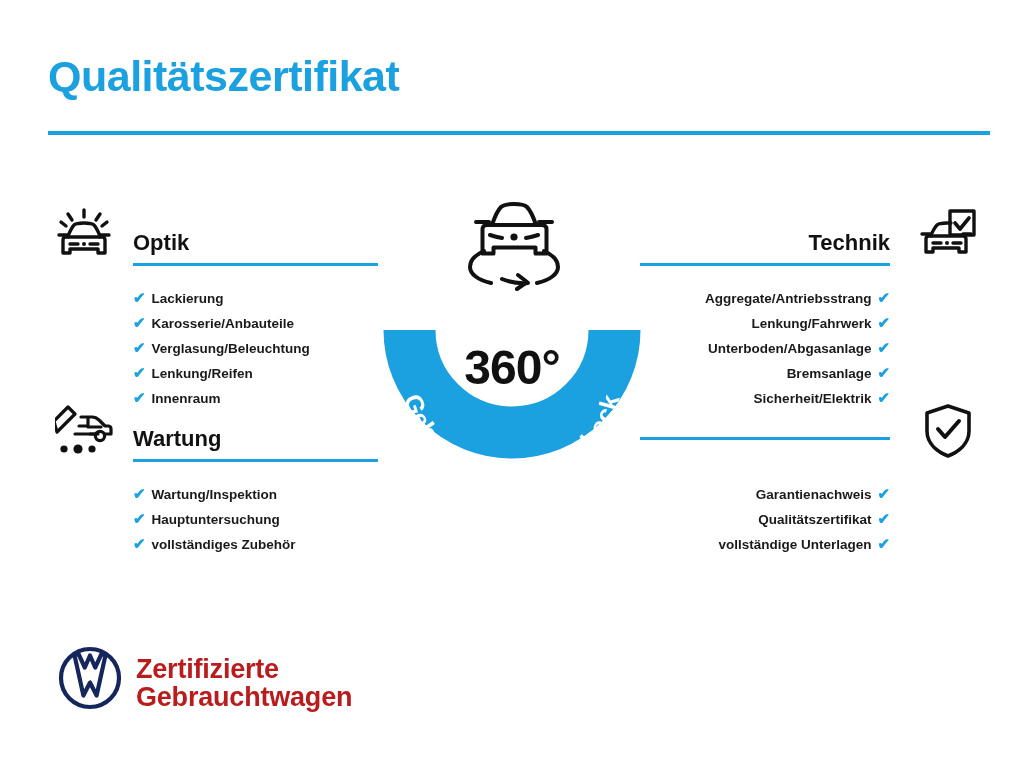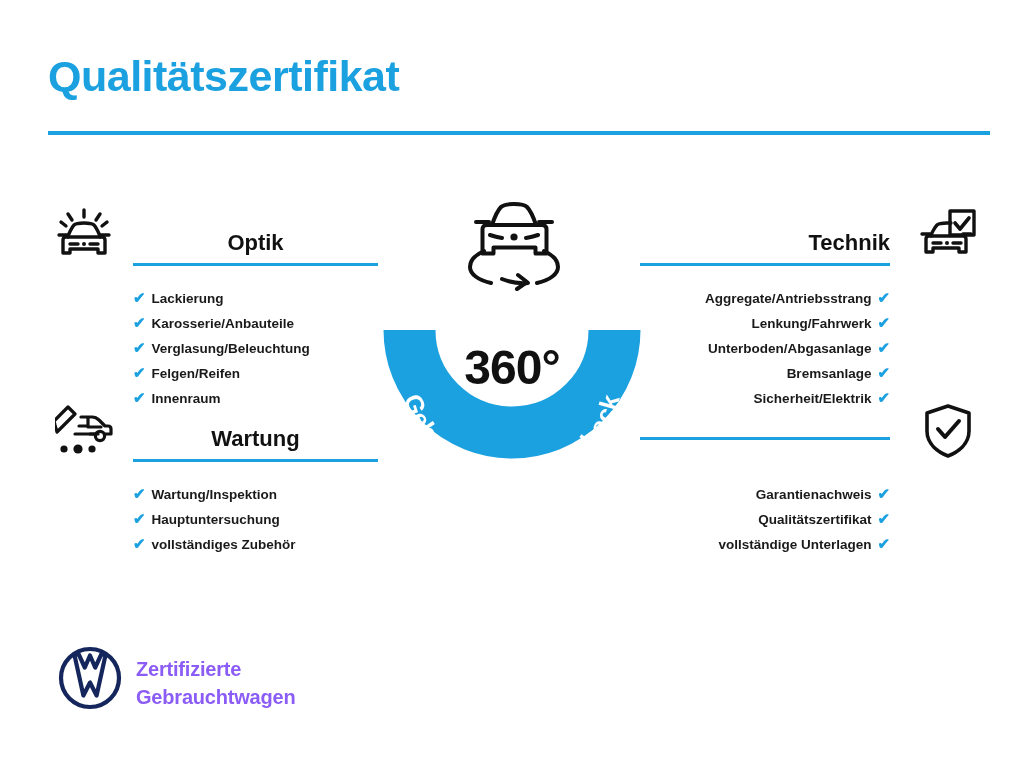--- a/index.html
+++ b/index.html
@@ -69,21 +69,21 @@
   .left .sec-title-wrap  { left: 85px; right: 0; }
   .right .sec-title-wrap { right: 94px; left: 0; }
 
   .sec-title {
     font-size: 22px;
     font-weight: bold;
     color: #111111;
     line-height: 1;
     white-space: nowrap;
   }
-  .left .sec-title  { text-align: center; }
+  .left .sec-title  { text-align: left; }
   .right .sec-title { text-align: right; }
 
   .sec-rule {
     margin-top: 9px;
     height: 3px;
     background: #1BA0E0;
     width: 100%;
   }
 
   
@@ -147,23 +147,23 @@
     left: 58px;
     top: 646px;
     width: 300px;
     height: 72px;
   }
   #vw-mark { position: absolute; left: 0; top: 0; }
   #vw-wordmark {
     position: absolute;
     left: 78px;
     top: 9px;
-    font-size: 20px;
-    font-weight: bold;
-    color: #8b5cf6;
+    font-size: 27px;
+    font-weight: bold;
+    color: #b91c1c;
     line-height: 28px;
     letter-spacing: -0.2px;
   }
 </style>
 </head>
 <body>
 
 <div id="page-title">Qualitätszertifikat</div>
 <div id="header-rule"></div>
 
@@ -185,21 +185,21 @@
     </div>
     <div class="sec-title-wrap">
       <div class="sec-title">Optik</div>
       <div class="sec-rule"></div>
     </div>
   </div>
   <ul class="check-list">
     <li><span class="check">✔</span><span>Lackierung</span></li>
     <li><span class="check">✔</span><span>Karosserie/Anbauteile</span></li>
     <li><span class="check">✔</span><span>Verglasung/Beleuchtung</span></li>
-    <li><span class="check">✔</span><span>Felgen/Reifen</span></li>
+    <li><span class="check">✔</span><span>Lenkung/Reifen</span></li>
     <li><span class="check">✔</span><span>Innenraum</span></li>
   </ul>
 </div>
 
 <div class="section sec-technik right">
   <div class="sec-head">
     <div class="sec-icon">
       <svg width="58" height="54" viewBox="0 0 58 54" fill="none" stroke="#111" stroke-width="3.4" stroke-linecap="round">
         <rect x="31" y="3" width="24" height="24" stroke-linejoin="round"></rect>
         <path d="M36 15 l5 6 l9 -11" stroke-width="3.6" stroke-linejoin="round"></path>

